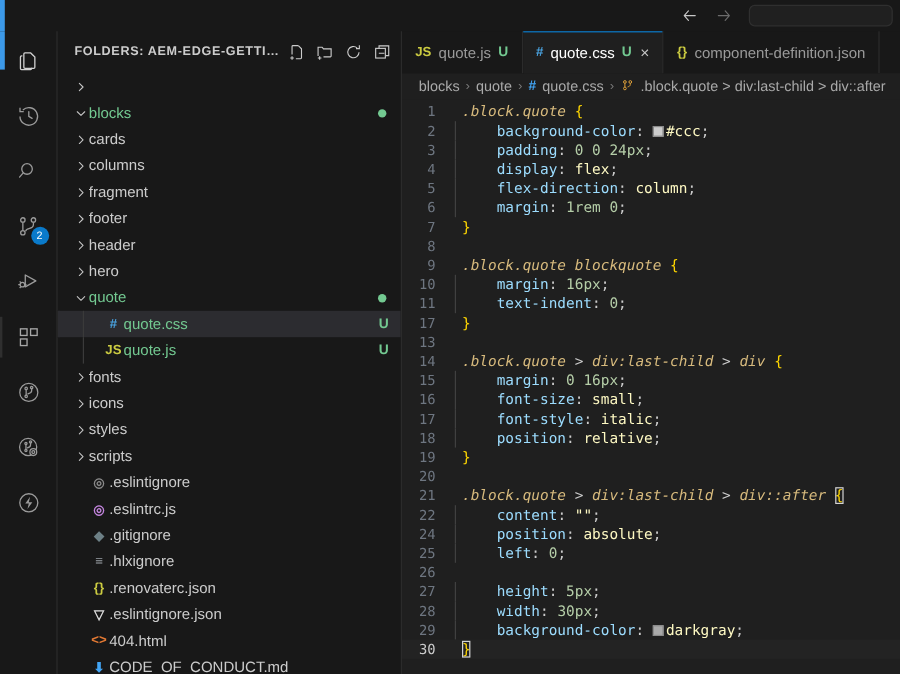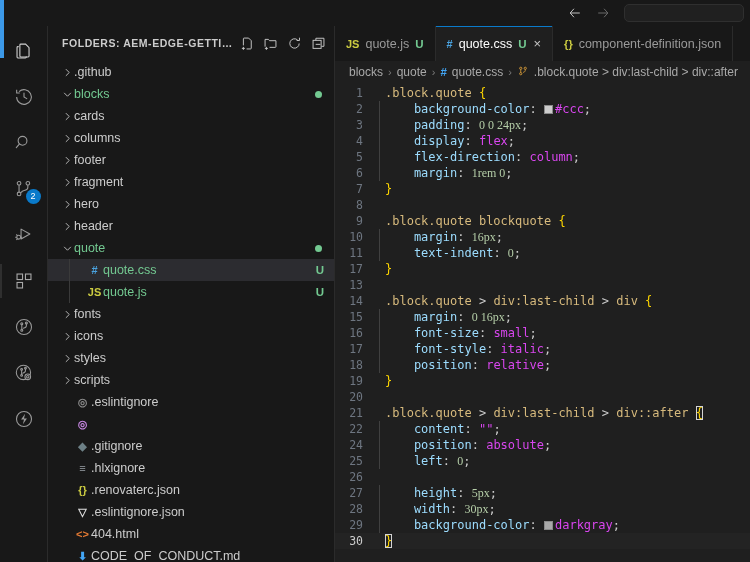--- a/index.html
+++ b/index.html
@@ -120,24 +120,24 @@
   .cline{ height:16px; display:flex; align-items:center; white-space:pre; position:relative; }
   .cline.active{ background:#232323; }
   .ln{
     width:44px; flex:0 0 44px; text-align:right; padding-right:16px;
     color:#6e7681; font-size:11.5px;
   }
   .cline.active .ln{ color:#cccccc; }
   .ctext{ position:relative; padding-left:6px; }
   .ind{ position:absolute; left:0; top:0; bottom:0; width:1px; background:#404040; }
 
-  .t-sel{ color:#d7ba7d; }
+  .t-sel{ color:#d7ba7d;font-style:italic; }
   .t-prop{ color:#9cdcfe; }
-  .t-val{ color:#d946ef; }
-  .t-num{ color:#b5cea8;font-family:Liberation Serif, serif; }
+  .t-val{ color:#fef9c3; }
+  .t-num{ color:#b5cea8; }
   .t-punc{ color:#cccccc; }
   .t-brace{ color:#ffd700; }
   .t-gt{ color:#cccccc; }
   .swatch{
     display:inline-block; width:9px; height:9px; vertical-align:-1px;
     border:1px solid #8a8a8a; margin-right:2px;
   }
   .cursor-box{ outline:1px solid #d4d4d4; outline-offset:-1px; }
 </style>
 </head>
@@ -296,21 +296,20 @@
             </svg>
         </div>
       </div>
       <div class="tree" id="tree">
           <div class="row nest0">
             <span class="chev">
               <svg width="11" height="11" viewBox="0 0 16 16" fill="none" stroke="#c5c5c5" stroke-width="1.3">
                 <path d="M6 3.5 10.5 8 6 12.5" stroke-linecap="round" stroke-linejoin="round"></path>
               </svg>
             </span>
-            <span class="label">.github</span>
           </div>
           <div class="row nest0">
             <span class="chev">
               <svg width="11" height="11" viewBox="0 0 16 16" fill="none" stroke="#c5c5c5" stroke-width="1.3">
                 <path d="M3.5 6 8 10.5 12.5 6" stroke-linecap="round" stroke-linejoin="round"></path>
               </svg>
             </span>
             <span class="label" style="color: rgb(115, 201, 145);">blocks</span>
             <span class="dot"></span>
           </div>
@@ -329,45 +328,45 @@
               </svg>
             </span>
             <span class="label">columns</span>
           </div>
           <div class="row nest1">
             <span class="chev">
               <svg width="11" height="11" viewBox="0 0 16 16" fill="none" stroke="#c5c5c5" stroke-width="1.3">
                 <path d="M6 3.5 10.5 8 6 12.5" stroke-linecap="round" stroke-linejoin="round"></path>
               </svg>
             </span>
+            <span class="label">fragment</span>
+          </div>
+          <div class="row nest1">
+            <span class="chev">
+              <svg width="11" height="11" viewBox="0 0 16 16" fill="none" stroke="#c5c5c5" stroke-width="1.3">
+                <path d="M6 3.5 10.5 8 6 12.5" stroke-linecap="round" stroke-linejoin="round"></path>
+              </svg>
+            </span>
             <span class="label">footer</span>
           </div>
           <div class="row nest1">
             <span class="chev">
               <svg width="11" height="11" viewBox="0 0 16 16" fill="none" stroke="#c5c5c5" stroke-width="1.3">
                 <path d="M6 3.5 10.5 8 6 12.5" stroke-linecap="round" stroke-linejoin="round"></path>
               </svg>
             </span>
-            <span class="label">fragment</span>
+            <span class="label">header</span>
           </div>
           <div class="row nest1">
             <span class="chev">
               <svg width="11" height="11" viewBox="0 0 16 16" fill="none" stroke="#c5c5c5" stroke-width="1.3">
                 <path d="M6 3.5 10.5 8 6 12.5" stroke-linecap="round" stroke-linejoin="round"></path>
               </svg>
             </span>
             <span class="label">hero</span>
-          </div>
-          <div class="row nest1">
-            <span class="chev">
-              <svg width="11" height="11" viewBox="0 0 16 16" fill="none" stroke="#c5c5c5" stroke-width="1.3">
-                <path d="M6 3.5 10.5 8 6 12.5" stroke-linecap="round" stroke-linejoin="round"></path>
-              </svg>
-            </span>
-            <span class="label">header</span>
           </div>
           <div class="row nest1">
             <span class="chev">
               <svg width="11" height="11" viewBox="0 0 16 16" fill="none" stroke="#c5c5c5" stroke-width="1.3">
                 <path d="M3.5 6 8 10.5 12.5 6" stroke-linecap="round" stroke-linejoin="round"></path>
               </svg>
             </span>
             <span class="label" style="color: rgb(115, 201, 145);">quote</span>
             <span class="dot"></span>
           </div>
@@ -418,20 +417,21 @@
             <span class="label">scripts</span>
           </div>
           <div class="row nest0">
             <span class="chev"></span>
             <span class="ficon" style="color: rgb(138, 138, 138);">◎</span>
             <span class="label">.eslintignore</span>
           </div>
           <div class="row nest0">
             <span class="chev"></span>
             <span class="ficon" style="color: rgb(197, 134, 224);">◎</span>
+            <span class="label">.eslintrc.js</span>
           </div>
           <div class="row nest0">
             <span class="chev"></span>
             <span class="ficon" style="color: rgb(109, 128, 134);">◆</span>
             <span class="label">.gitignore</span>
           </div>
           <div class="row nest0">
             <span class="chev"></span>
             <span class="ficon" style="color: rgb(154, 160, 166);">≡</span>
             <span class="label">.hlxignore</span>

